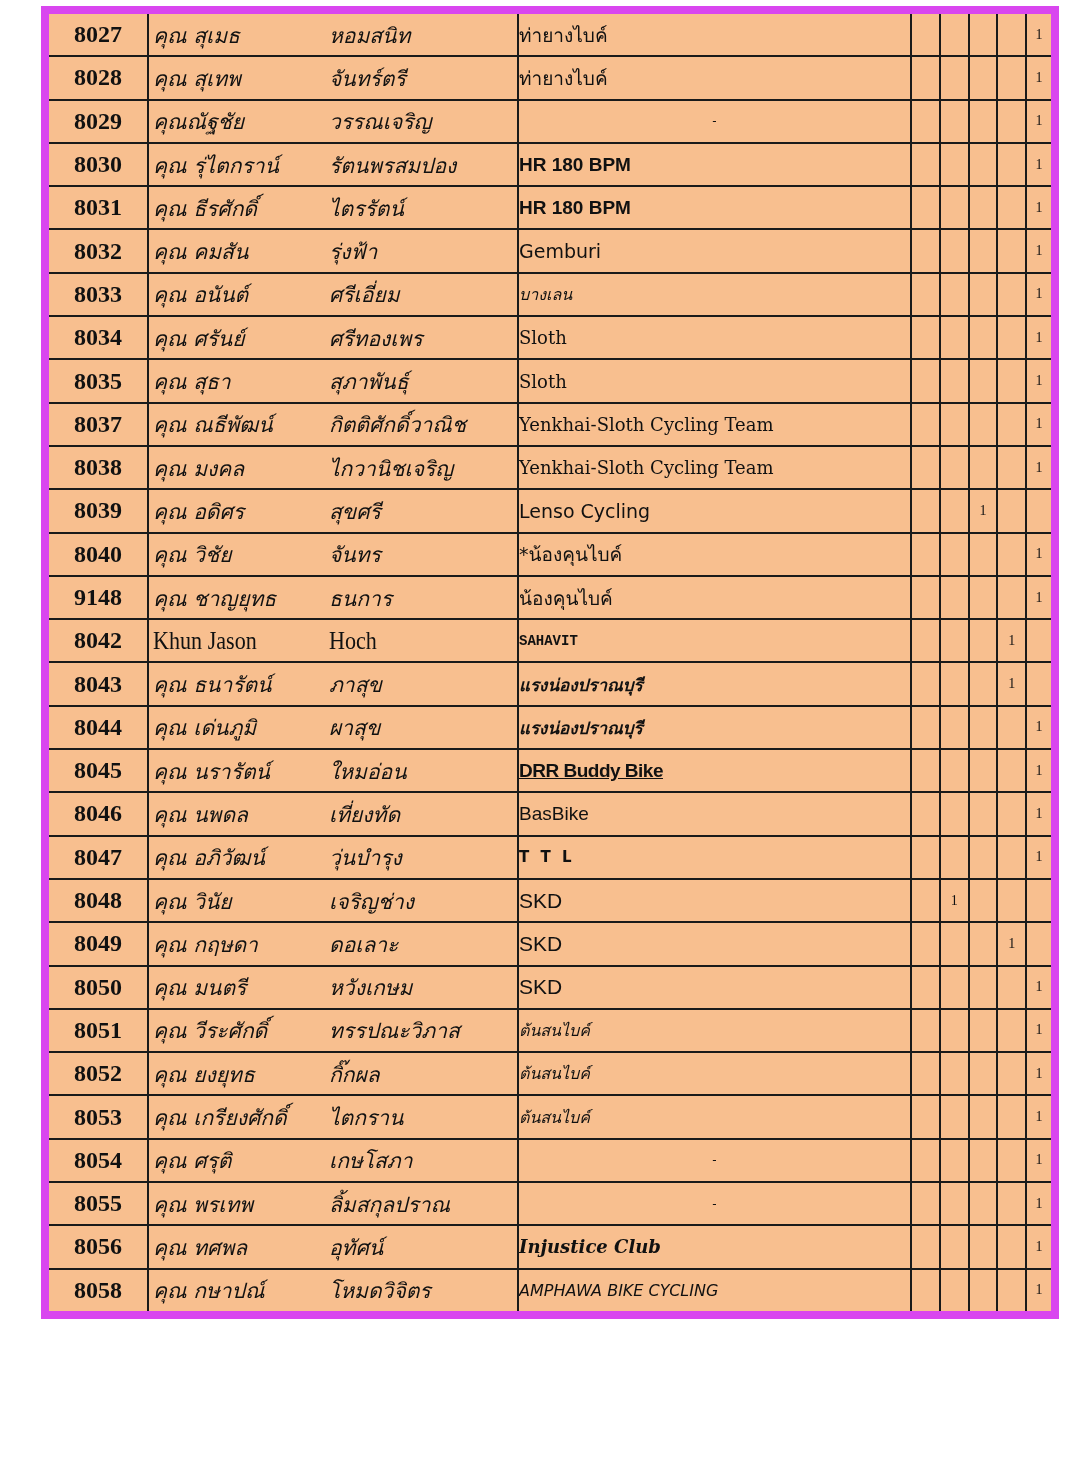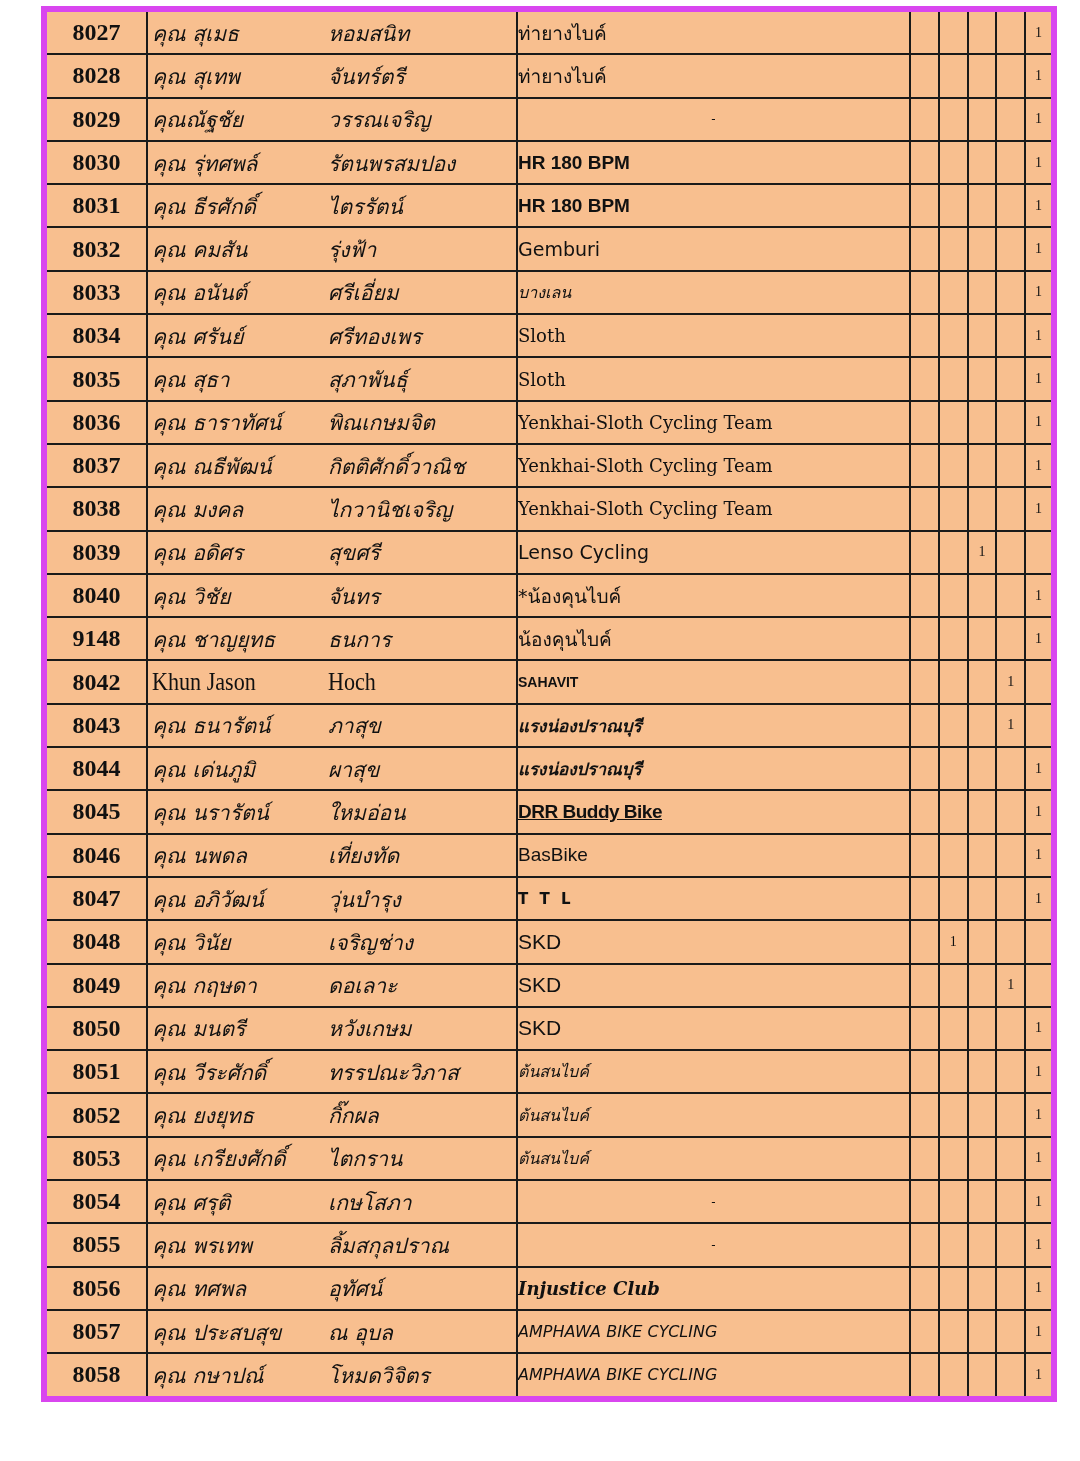--- a/index.html
+++ b/index.html
@@ -2,21 +2,21 @@
 <html><head>
 <meta charset="utf-8">
 <style>
   html, body { margin: 0; padding: 0; background: #ffffff; }
   body { width: 1080px; height: 1461px; position: relative; overflow: hidden; }
   table.roster {
     position: absolute; left: 41px; top: 6px;
     border-collapse: collapse; table-layout: fixed;
     width: 1010px;
     background: #f8bf8f;
-    border: 6px solid #d946ef;
+    border: 8px solid #d946ef;
   }
   table.roster td {
     border: 2px solid #1a1a1a;
     height: 41.3px; padding: 0; overflow: hidden; white-space: nowrap;
     color: #111;
   }
   col.c-num { width: 103px; }
   col.c-name { width: 370px; }
   col.c-team { width: 393px; }
   col.c-k { width: 28.8px; }
@@ -28,21 +28,21 @@
   td.name .first { position: absolute; left: 4px; top: 50%; transform: translateY(-50%); }
   td.name .last { position: absolute; left: 180px; top: 50%; transform: translateY(-50%); }
   td.name.latin { font-family: Liberation Serif, serif; font-style: normal; font-size: 26px; transform: none; }
   td.name.latin span { transform: translateY(-50%) scaleX(0.85); transform-origin: left center; }
   td.team { font-family: "DejaVu Sans", sans-serif; font-size: 18px; padding-left: 4px; }
   td.team.dash { text-align: center; font-size: 12px; }
   td.team.s-bold { font-family: "Liberation Sans", sans-serif; font-weight: bold; font-size: 19px; }
   td.team.s-serif { font-family: "DejaVu Serif", serif; font-size: 18px; }
   td.team.s-italic { font-family: "DejaVu Sans", sans-serif; font-style: italic; font-size: 16px; }
   td.team.s-bolditalic { font-family: "DejaVu Sans", sans-serif; font-style: italic; font-weight: bold; font-size: 17px; }
-  td.team.s-small-bold { font-family: Liberation Sans, sans-serif; font-weight: bold; font-size: 14px; }
+  td.team.s-small-bold { font-family: Liberation Mono, monospace; font-weight: bold; font-size: 14px; }
   td.team.s-condensed { font-family: "Liberation Sans", sans-serif; font-weight: bold; font-size: 19px; letter-spacing: -0.5px; text-decoration: underline; }
   td.team.s-sans { font-family: Liberation Sans, sans-serif; font-size: 19px; }
   td.team.s-spaced { font-family: "DejaVu Sans", sans-serif; font-weight: bold; font-size: 15px; letter-spacing: 3px; }
   td.team.s-serif-bolditalic { font-family: "DejaVu Serif", serif; font-style: italic; font-weight: bold; font-size: 18px; }
   td.team.s-sans-large { font-family: "Liberation Sans", sans-serif; font-size: 21px; }
   td.team.s-light { font-family: "DejaVu Sans", sans-serif; font-size: 19px; font-weight: normal; }
   td.k {
     font-family: "Liberation Serif", serif; font-size: 14px; text-align: center;
   }
 </style>
@@ -96,21 +96,21 @@
         <td class="team dash">-</td>
         <td class="k"></td>
         <td class="k"></td>
         <td class="k"></td>
         <td class="k"></td>
         <td class="k">1</td>
       </tr>
       <tr>
         <td class="num">8030</td>
         <td class="name">
-          <span class="first">คุณ รุ่ทศพล์</span>
+          <span class="first">คุณ รุ่ไตกราน์</span>
           <span class="last">รัตนพรสมปอง</span>
         </td>
         <td class="team s-bold">HR 180 BPM</td>
         <td class="k"></td>
         <td class="k"></td>
         <td class="k"></td>
         <td class="k"></td>
         <td class="k">1</td>
       </tr>
       <tr>
@@ -165,33 +165,20 @@
         <td class="k"></td>
         <td class="k">1</td>
       </tr>
       <tr>
         <td class="num">8035</td>
         <td class="name">
           <span class="first">คุณ สุธา</span>
           <span class="last">สุภาพันธุ์</span>
         </td>
         <td class="team s-serif">Sloth</td>
-        <td class="k"></td>
-        <td class="k"></td>
-        <td class="k"></td>
-        <td class="k"></td>
-        <td class="k">1</td>
-      </tr>
-      <tr>
-        <td class="num">8036</td>
-        <td class="name">
-          <span class="first">คุณ ธาราทัศน์</span>
-          <span class="last">พิณเกษมจิต</span>
-        </td>
-        <td class="team s-serif">Yenkhai-Sloth Cycling Team</td>
         <td class="k"></td>
         <td class="k"></td>
         <td class="k"></td>
         <td class="k"></td>
         <td class="k">1</td>
       </tr>
       <tr>
         <td class="num">8037</td>
         <td class="name">
           <span class="first">คุณ ณธีพัฒน์</span>
@@ -445,33 +432,20 @@
           <span class="last">อุทัศน์</span>
         </td>
         <td class="team s-serif-bolditalic">Injustice Club</td>
         <td class="k"></td>
         <td class="k"></td>
         <td class="k"></td>
         <td class="k"></td>
         <td class="k">1</td>
       </tr>
       <tr>
-        <td class="num">8057</td>
-        <td class="name">
-          <span class="first">คุณ ประสบสุข</span>
-          <span class="last">ณ อุบล</span>
-        </td>
-        <td class="team s-italic">AMPHAWA BIKE CYCLING</td>
-        <td class="k"></td>
-        <td class="k"></td>
-        <td class="k"></td>
-        <td class="k"></td>
-        <td class="k">1</td>
-      </tr>
-      <tr>
         <td class="num">8058</td>
         <td class="name">
           <span class="first">คุณ กษาปณ์</span>
           <span class="last">โหมดวิจิตร</span>
         </td>
         <td class="team s-italic">AMPHAWA BIKE CYCLING</td>
         <td class="k"></td>
         <td class="k"></td>
         <td class="k"></td>
         <td class="k"></td>

